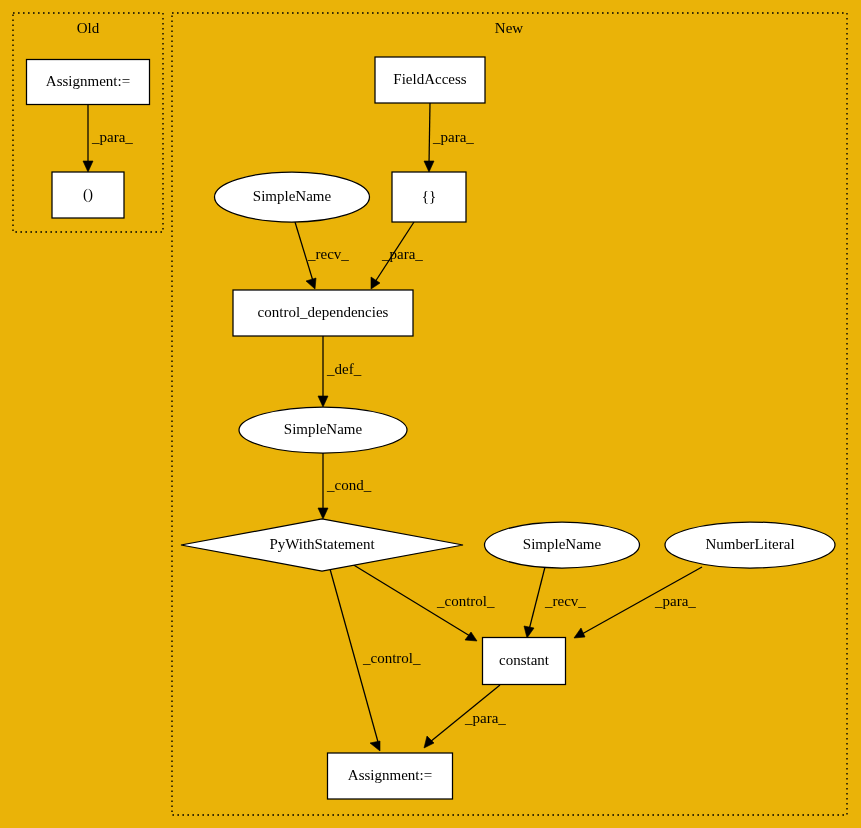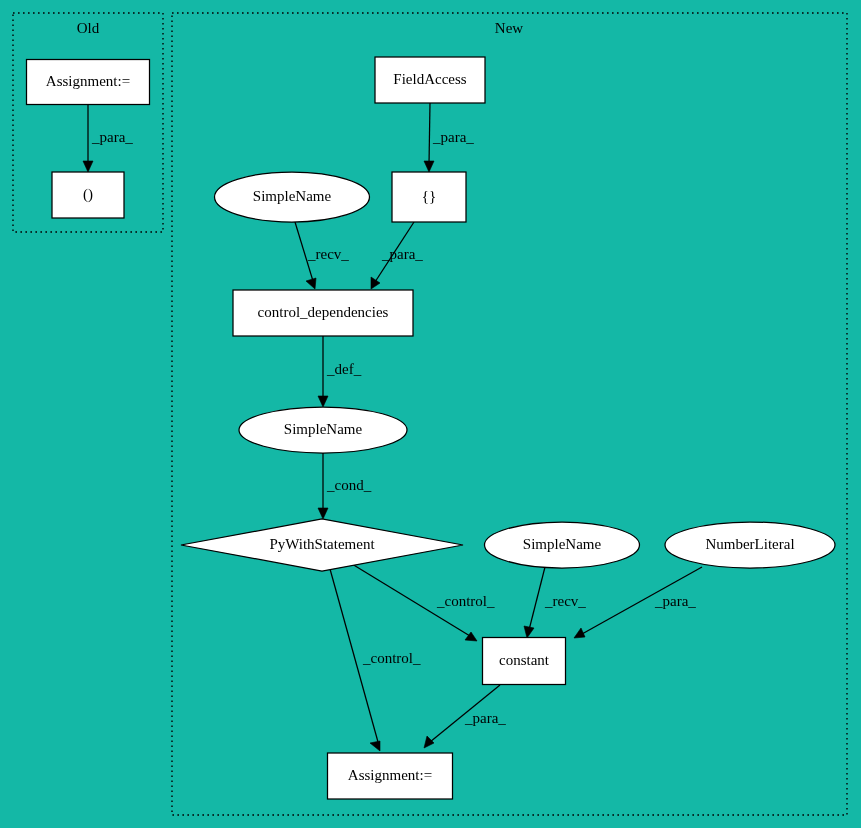--- a/index.html
+++ b/index.html
@@ -7,21 +7,21 @@
     padding: 0;
     background: #ffffff;
   }
   body {
     font-family: "Liberation Serif", "DejaVu Serif", serif;
   }
   #canvas {
     position: relative;
     width: 861px;
     height: 828px;
-    background: #14b8a6;
+    background: #eab308;
     overflow: hidden;
   }
   svg#graph {
     display: block;
     width: 861px;
     height: 828px;
   }
   .cluster-box {
     fill: none;
     stroke: #000000;

